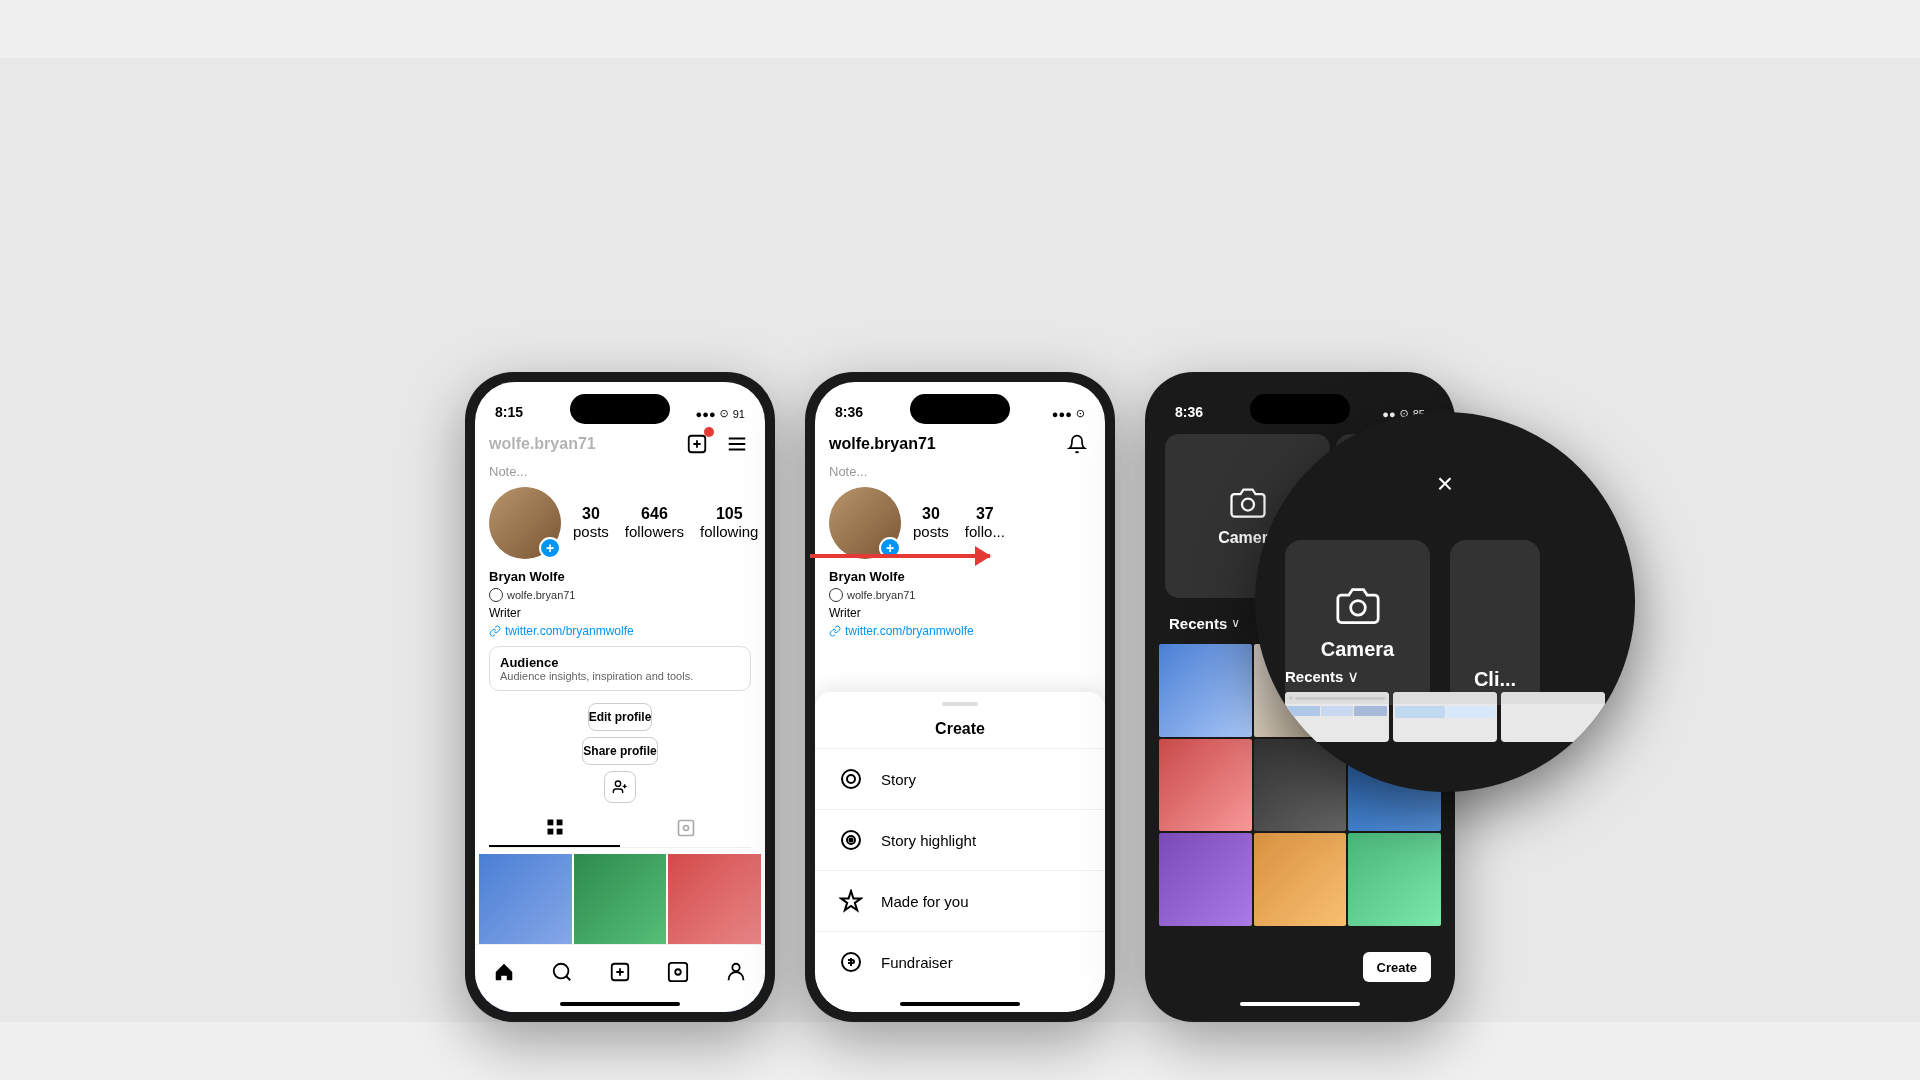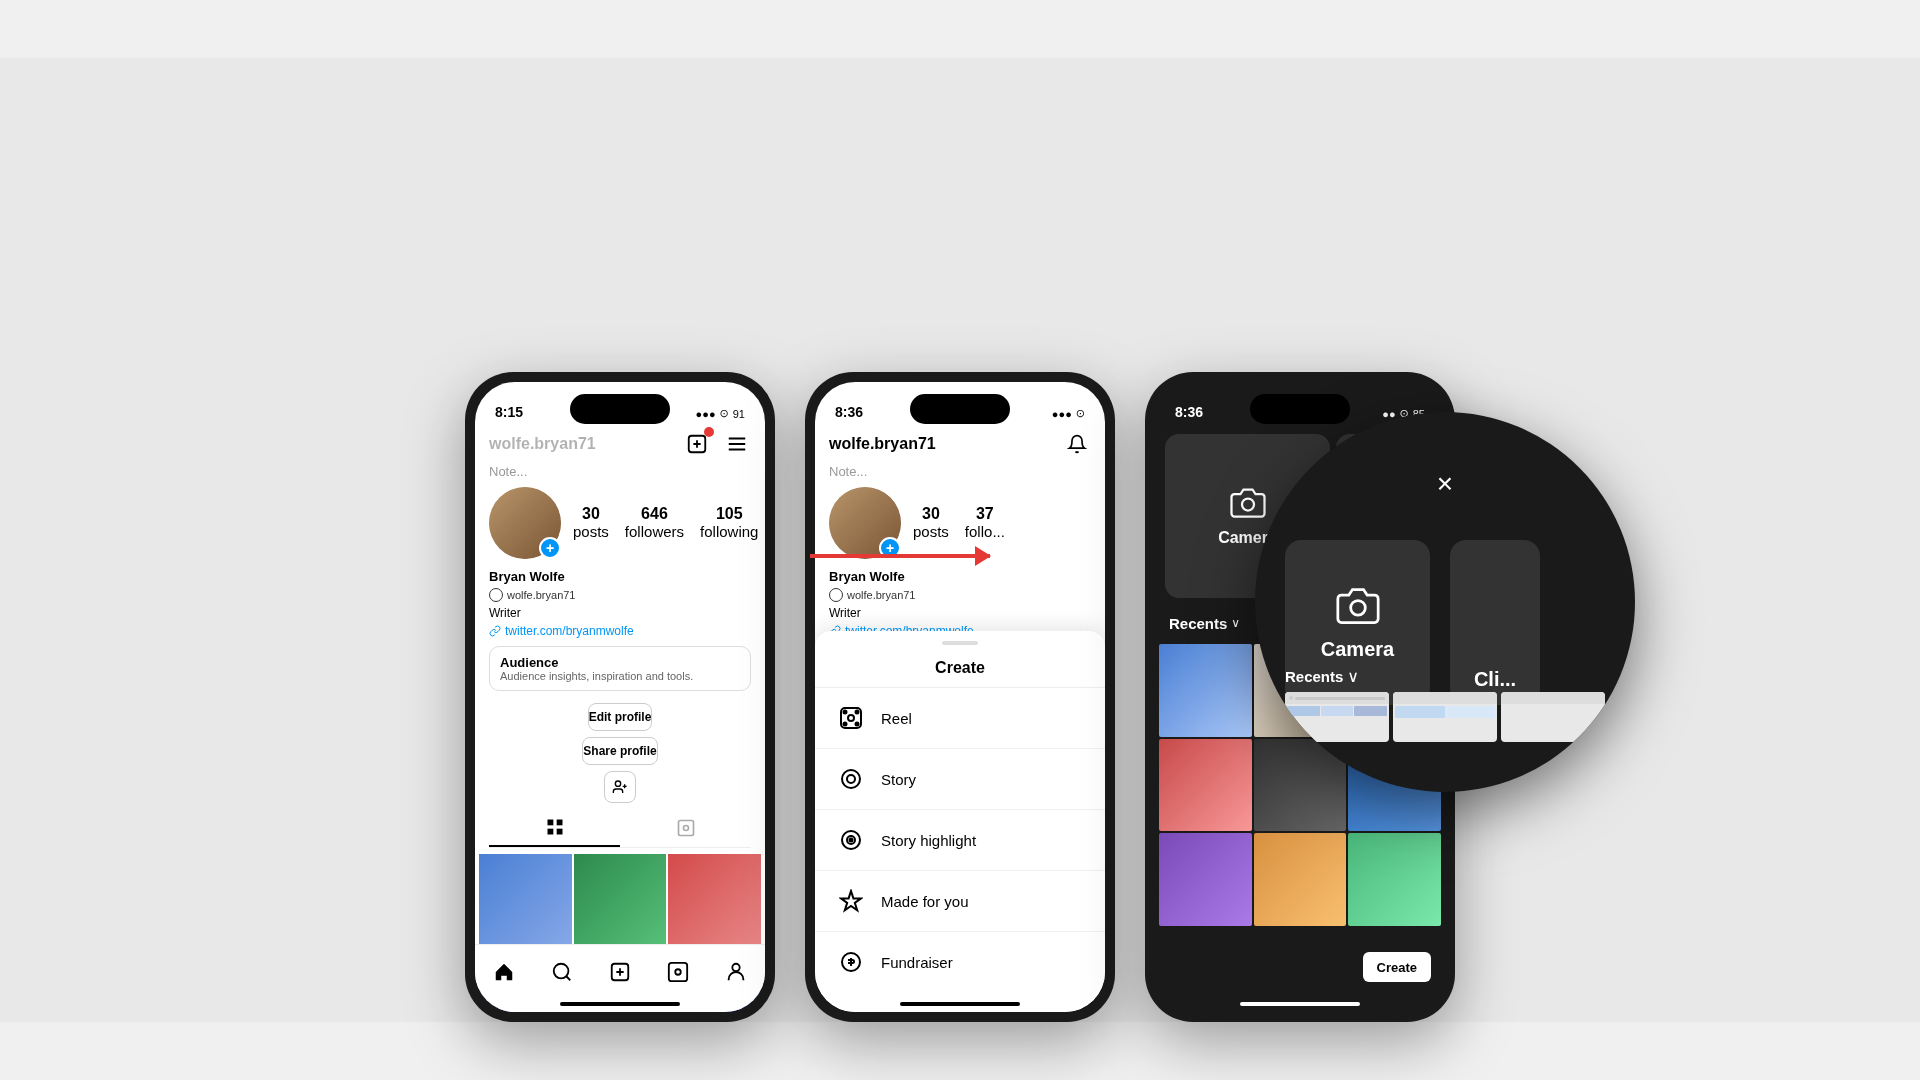--- a/index.html
+++ b/index.html
@@ -746,33 +746,20 @@
             <path d="M14 11a5 5 0 0 0-7.54-.54l-3 3a5 5 0 0 0 7.07 7.07l1.71-1.71"></path>
           </svg>
           <span>twitter.com/bryanmwolfe</span>
         </div>
 
         <div style="position:absolute;bottom:0;left:0;right:0;background:#fff;border-radius:16px 16px 0 0;box-shadow:0 -4px 20px rgba(0,0,0,0.1);">
 
           <div style="width:36px;height:4px;background:#ddd;border-radius:2px;margin:10px auto 0;"></div>
           <div class="create-title">Create</div>
           <ul class="create-list">
-            <li class="create-item">
-              <div class="create-icon">
-                <svg width="24" height="24" viewBox="0 0 24 24" fill="none" stroke="#000" stroke-width="2">
-                  <rect x="2" y="2" width="20" height="20" rx="4"></rect>
-                  <circle cx="12" cy="12" r="3"></circle>
-                  <circle cx="6" cy="6" r="1.5" fill="#000"></circle>
-                  <circle cx="18" cy="6" r="1.5" fill="#000"></circle>
-                  <circle cx="6" cy="18" r="1.5" fill="#000"></circle>
-                  <circle cx="18" cy="18" r="1.5" fill="#000"></circle>
-                </svg>
-              </div>
-              <span class="create-label">Reel</span>
-            </li>
             <li class="create-item">
               <div class="create-icon">
                 <svg width="24" height="24" viewBox="0 0 24 24" fill="none" stroke="#000" stroke-width="2">
                   <circle cx="12" cy="12" r="9"></circle>
                   <circle cx="12" cy="12" r="4"></circle>
                 </svg>
               </div>
               <span class="create-label">Story</span>
             </li>
             <li class="create-item">

